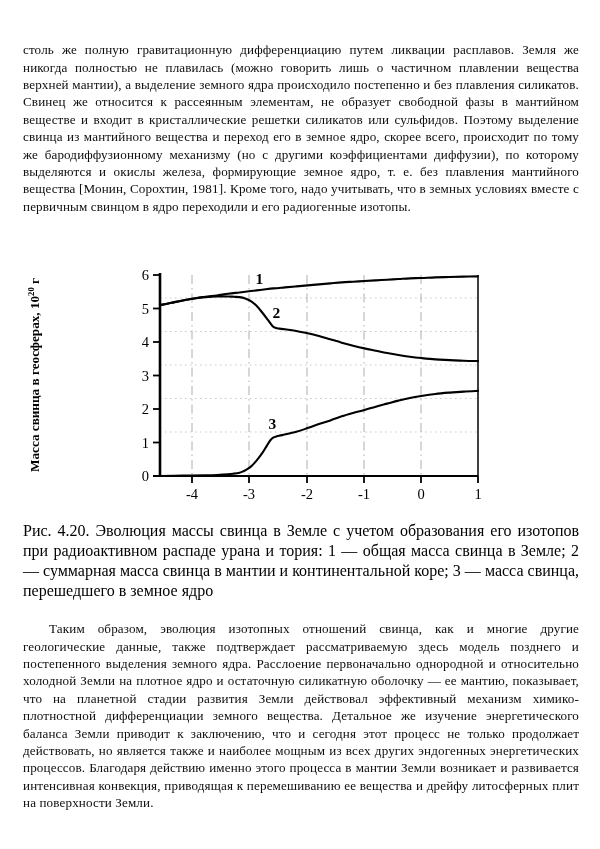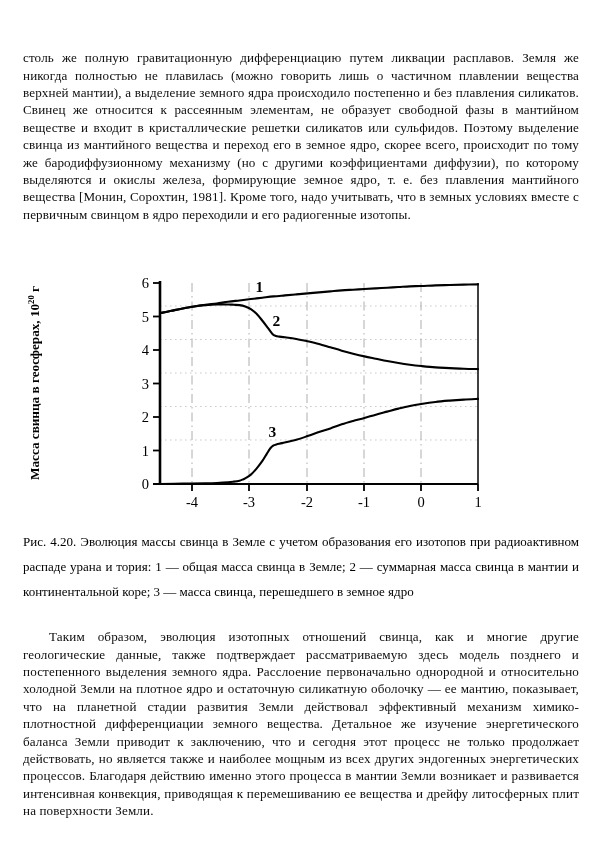--- a/index.html
+++ b/index.html
@@ -10,21 +10,21 @@
   body {
     width: 600px;
     height: 849px;
     font-family: "Liberation Serif", "DejaVu Serif", serif;
     color: #000000;
     overflow: hidden;
     position: relative;
   }
   .page {
     position: absolute;
-    left: 0; top: 16px;
+    left: 0; top: 8px;
     width: 600px;
     height: 610px;
   }
 
   
   .para {
     position: absolute;
     font-size: 13.1px;
     line-height: 17.4px;
     text-align: justify;
@@ -54,22 +54,22 @@
     height: 240px;
   }
   #chart-svg { display: block; }
 
   
   #caption {
     position: absolute;
     left: 23px;
     top: 513px;
     width: 556px;
-    font-size: 13px;
-    line-height: 25px;
+    font-size: 16px;
+    line-height: 20px;
     text-align: justify;
   }
   #caption .cap-label { white-space: nowrap; }
 </style>
 </head>
 <body>
 
 <div class="page">
 
   <p class="para" id="para-top"><span>столь же полную гравитационную дифференциацию путем ликвации расплавов. Земля же никогда полностью не плавилась (можно говорить лишь о частичном плавлении вещества верхней мантии), а выделение земного ядра происходило постепенно и без плавления силикатов. Свинец же относится к рассеянным элементам, не образует свободной фазы в мантийном веществе и входит в кристаллические решетки силикатов или сульфидов. Поэтому выделение свинца из мантийного вещества и переход его в земное ядро, скорее всего, происходит по тому же бародиффузионному механизму (но с другими коэффициентами диффузии), по которому выделяются и окислы железа, формирующие земное ядро, т. е. без плавления мантийного вещества [Монин, Сорохтин, 1981]. Кроме того, надо учитывать, что в земных условиях вместе с первичным свинцом в ядро переходили и его радиогенные изотопы.</span></p>

